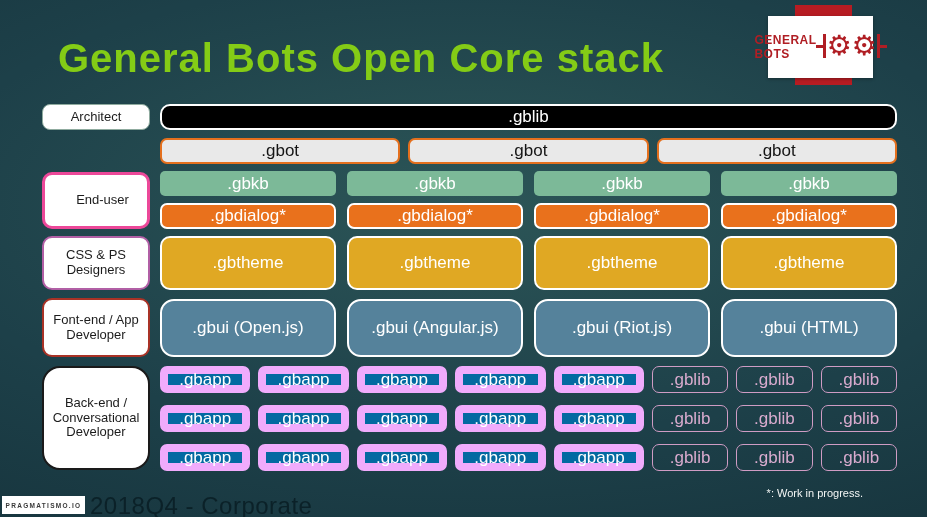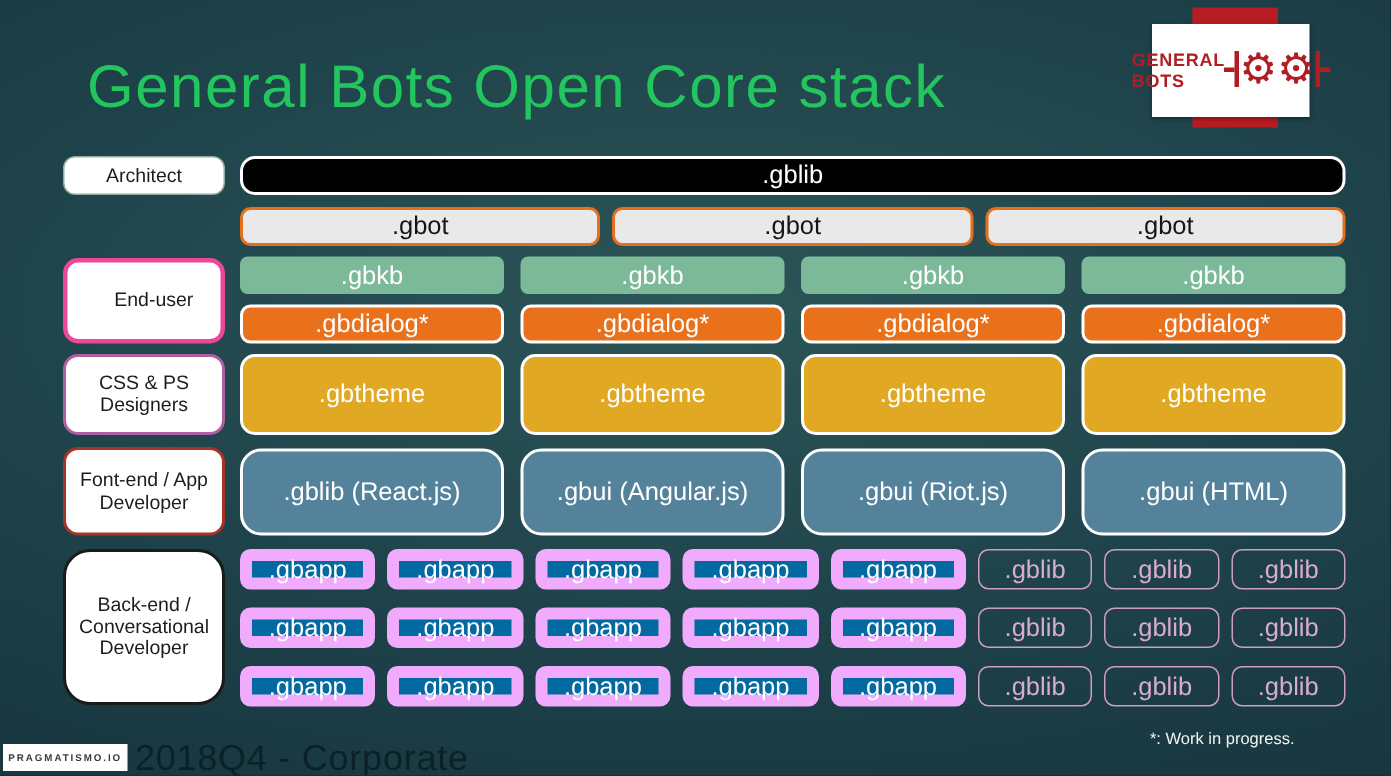--- a/index.html
+++ b/index.html
@@ -12,21 +12,21 @@
       radial-gradient(ellipse 120% 90% at 52% 38%, #467f6f 0%, #3a6f63 30%, #27515350%, #1d4049 72%, #142e38 100%);
     background-color:#1d4049;
   }
   .slide::after{ 
     content:""; position:absolute; inset:0; pointer-events:none;
     background:radial-gradient(ellipse 130% 100% at 50% 40%, rgba(90,150,130,0.25) 0%, rgba(0,0,0,0) 45%, rgba(5,20,28,0.45) 100%);
   }
 
   .title {
     position:absolute; left:58px; top:36px; z-index:3;
-    color:#22c55e; font-size:40px; font-weight:400; letter-spacing:1px;
+    color:#84cc16; font-size:40px; font-weight:700; letter-spacing:1px;
   }
 
   
   .ribbon { position:absolute; left:795px; top:5px; width:57px; height:80px; background:#b71c22; z-index:2; }
   .logo-card {
     position:absolute; left:768px; top:16px; width:105px; height:62px; background:#ffffff; z-index:3;
     display:flex; flex-direction:row; align-items:center; justify-content:center; gap:0;
     box-shadow:0 1px 3px rgba(0,0,0,0.35);
   }
   .logo-brand { color:#b01e24; font-weight:bold; font-size:12px; letter-spacing:0.5px; }
@@ -140,21 +140,21 @@
   </div>
 
   <div class="row row-gbtheme">
     <div class="box-gbtheme">.gbtheme</div>
     <div class="box-gbtheme">.gbtheme</div>
     <div class="box-gbtheme">.gbtheme</div>
     <div class="box-gbtheme">.gbtheme</div>
   </div>
 
   <div class="row row-gbui">
-    <div class="box-gbui">.gblib (React.js)</div>
+    <div class="box-gbui">.gbui (Open.js)</div>
     <div class="box-gbui">.gbui (Angular.js)</div>
     <div class="box-gbui">.gbui (Riot.js)</div>
     <div class="box-gbui">.gbui (HTML)</div>
   </div>
 
   <div class="row row-be1">
     <div class="box-gbapp">.gbapp</div>
     <div class="box-gbapp">.gbapp</div>
     <div class="box-gbapp">.gbapp</div>
     <div class="box-gbapp">.gbapp</div>

